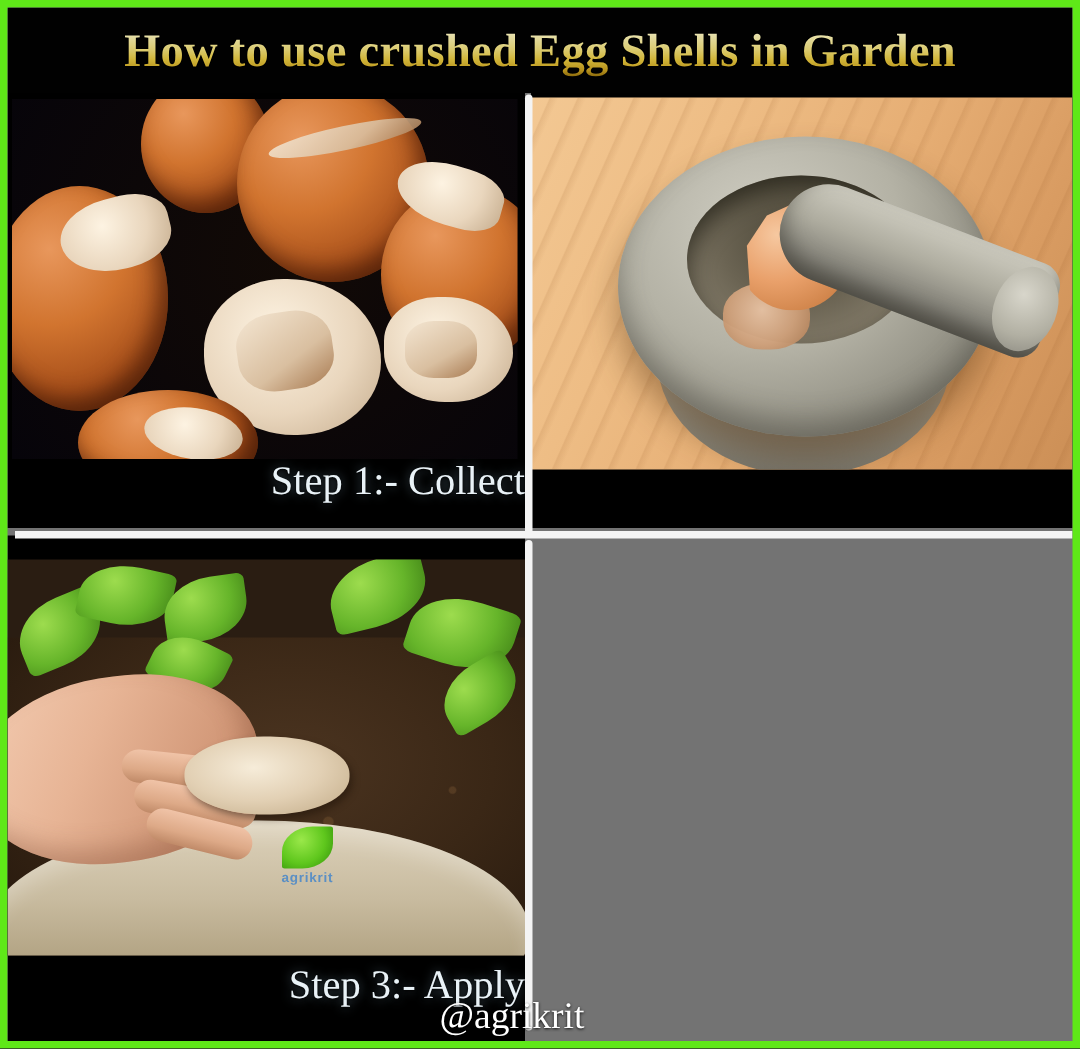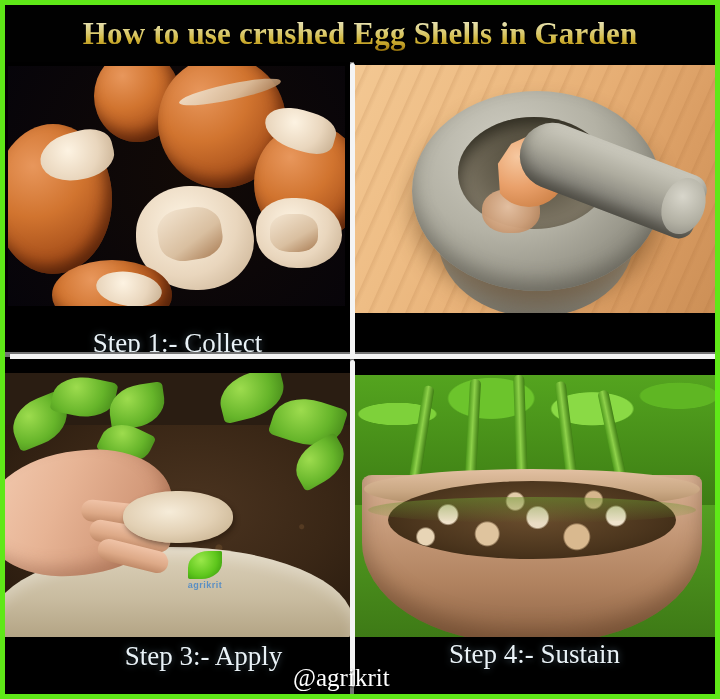--- a/index.html
+++ b/index.html
@@ -79,23 +79,23 @@
   .caption {
     position: absolute;
     left: 0;
     width: 100%;
     text-align: center;
     color: #e9f2f7;
     font-family: "Liberation Serif", serif;
     font-size: 27px;
     text-shadow: 0 1px 2px rgba(0,0,0,0.9), 0 0 7px rgba(150,190,215,0.45);
   }
-  .cell.c1 .caption { top: 266px; }
+  .cell.c1 .caption { top: 243px; text-align: right; }
   .cell.c2 .caption { top: 249px; }
-  .cell.c3 .caption { top: 284px; text-align: center; padding-left: 52px; box-sizing: border-box; }
+  .cell.c3 .caption { top: 284px; text-align: right; padding-left: 52px; box-sizing: border-box; }
   .cell.c4 .caption { top: 282px; }
 
   
   .divider-v {
     position: absolute;
     left: 345px;
     top: 58px;
     width: 5px;
     height: 295px;
     background: #f4f4f4;
@@ -395,37 +395,20 @@
         <div class="finger" style="left:92px; top:172px; width:72px; transform:rotate(14deg);"></div>
         <div class="shell-pile3"></div>
         <div class="logo3">
           <div class="logo-leaf"></div>
           <div class="logo-word">agrikrit</div>
         </div>
       </div>
       <div class="caption">Step 3:- Apply</div>
     </div>
 
-    <div class="cell c4">
-      <div class="photo p4">
-        <div class="foliage4"></div>
-        <div class="stem" style="left:58px; top:10px; height:150px; transform:rotate(9deg);"></div>
-        <div class="stem" style="left:112px; top:4px; height:158px; transform:rotate(3deg);"></div>
-        <div class="stem" style="left:162px; top:0px; height:164px; transform:rotate(-2deg);"></div>
-        <div class="stem" style="left:210px; top:6px; height:156px; transform:rotate(-7deg);"></div>
-        <div class="stem" style="left:258px; top:14px; height:144px; transform:rotate(-12deg);"></div>
-        <div class="pot4">
-          <div class="pot4-lip"></div>
-          <div class="soil4"></div>
-          <div class="mulch4"></div>
-          <div class="pot4-moss"></div>
-        </div>
-      </div>
-      <div class="caption">Step 4:- Sustain</div>
-    </div>
 
   </div>
 
   <div class="divider-v"></div>
   <div class="divider-v2"></div>
   <div class="divider-h"></div>
 
   <div class="handle">@agrikrit</div>
 
 </div>

